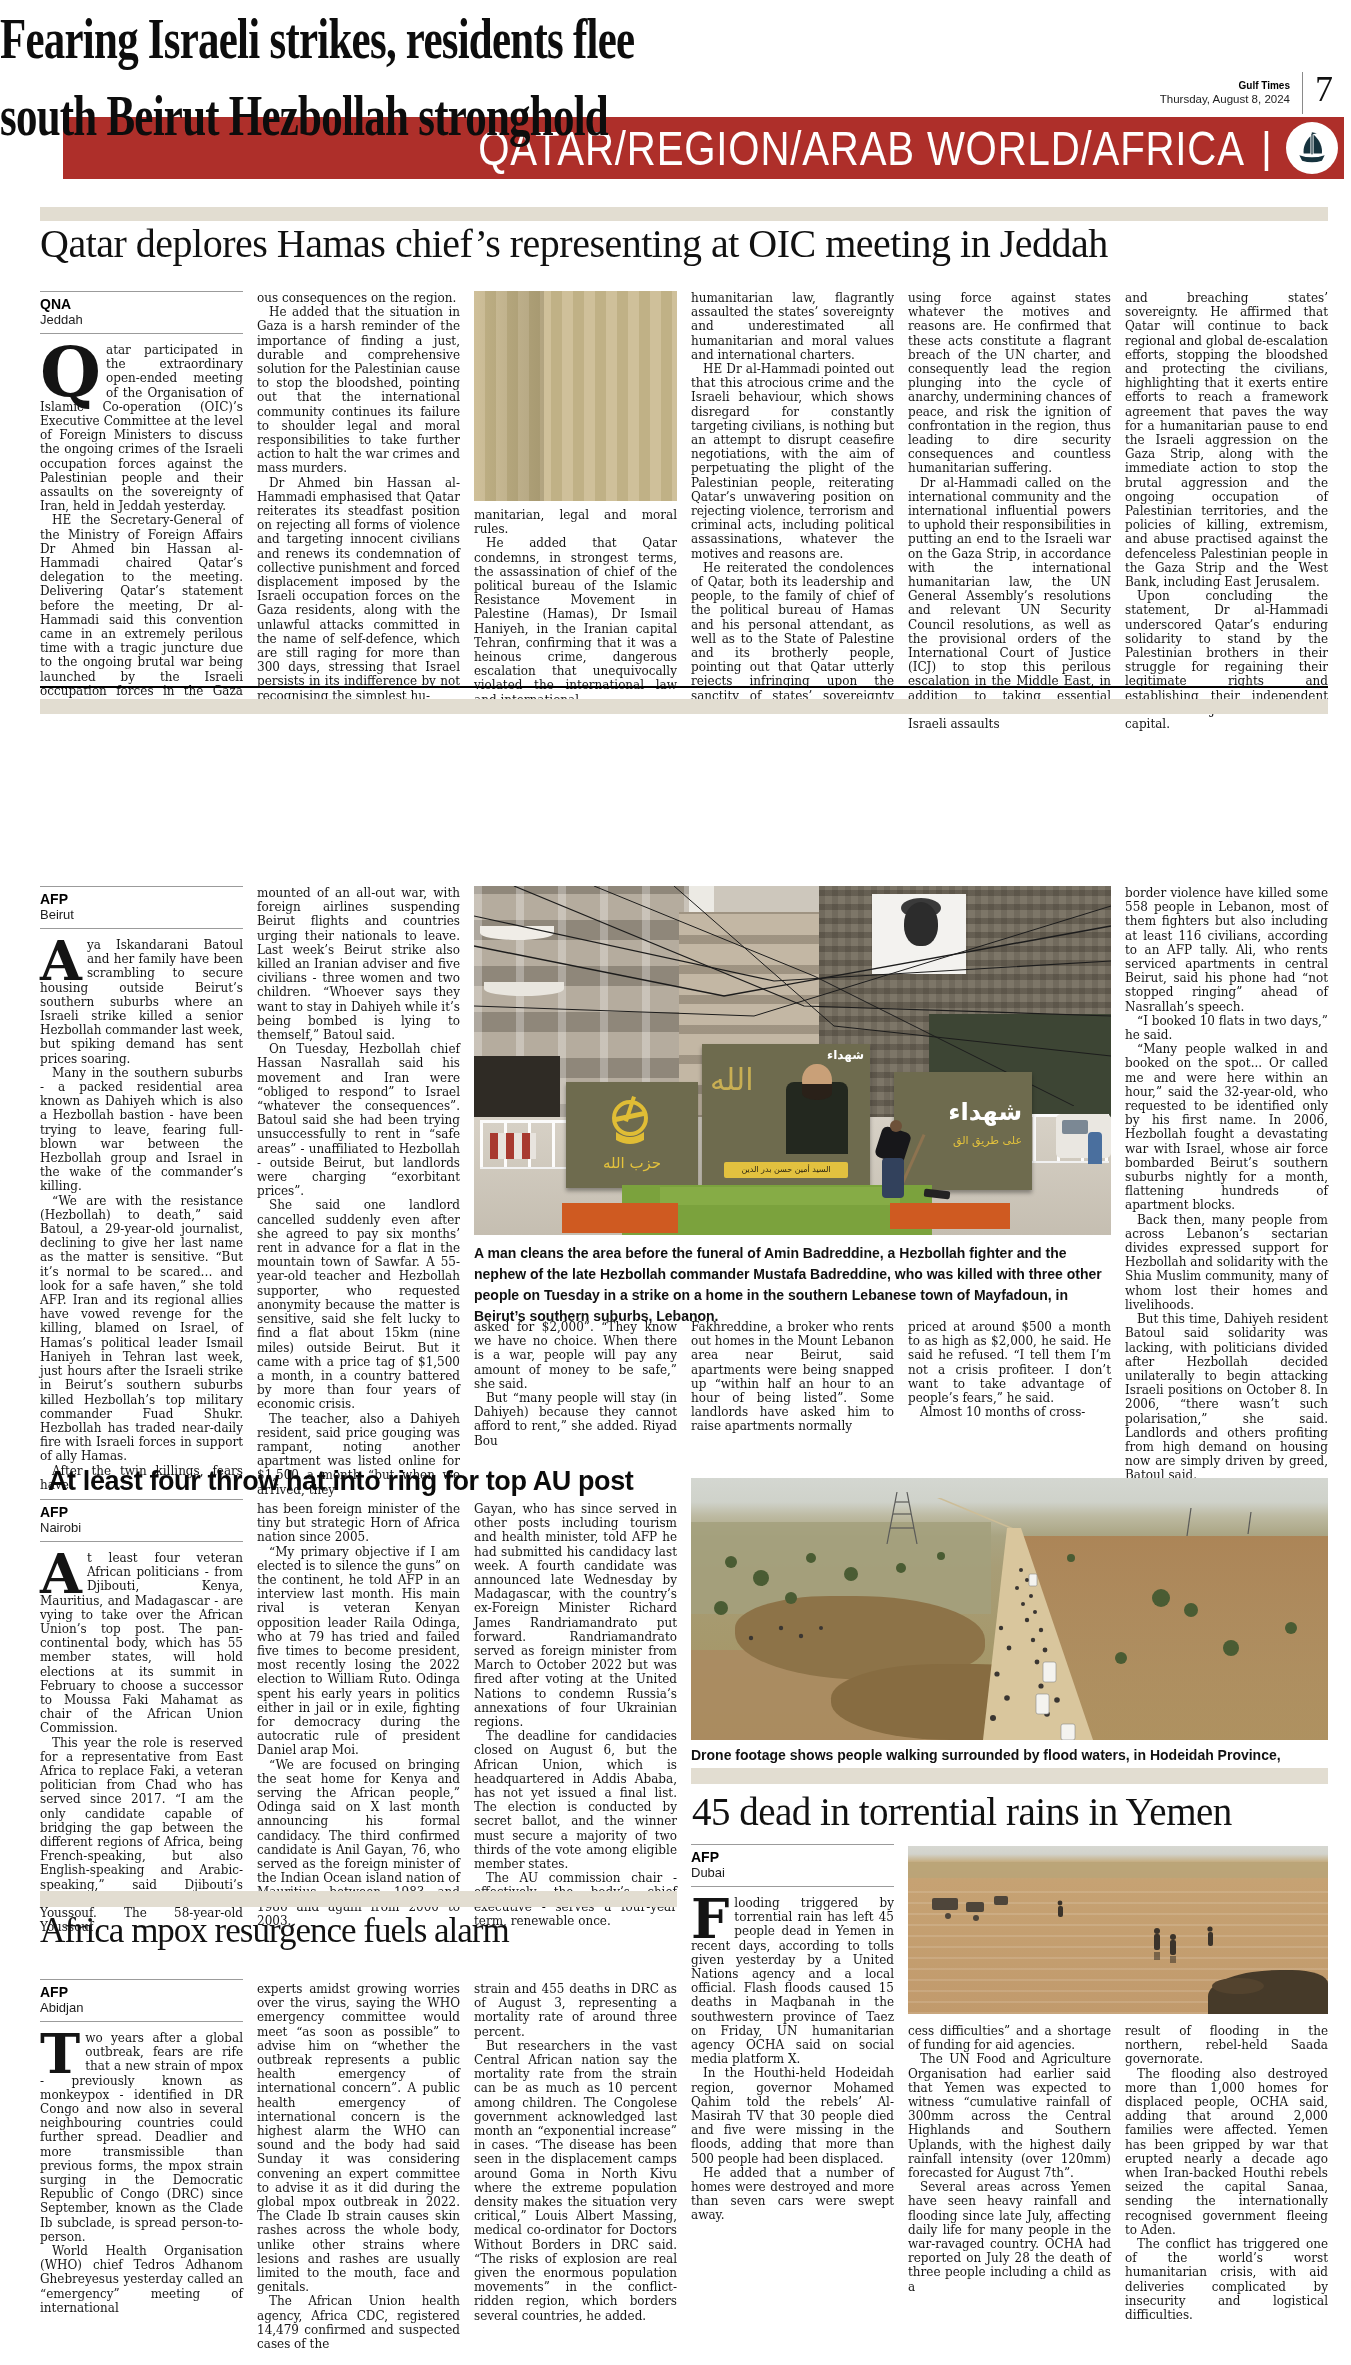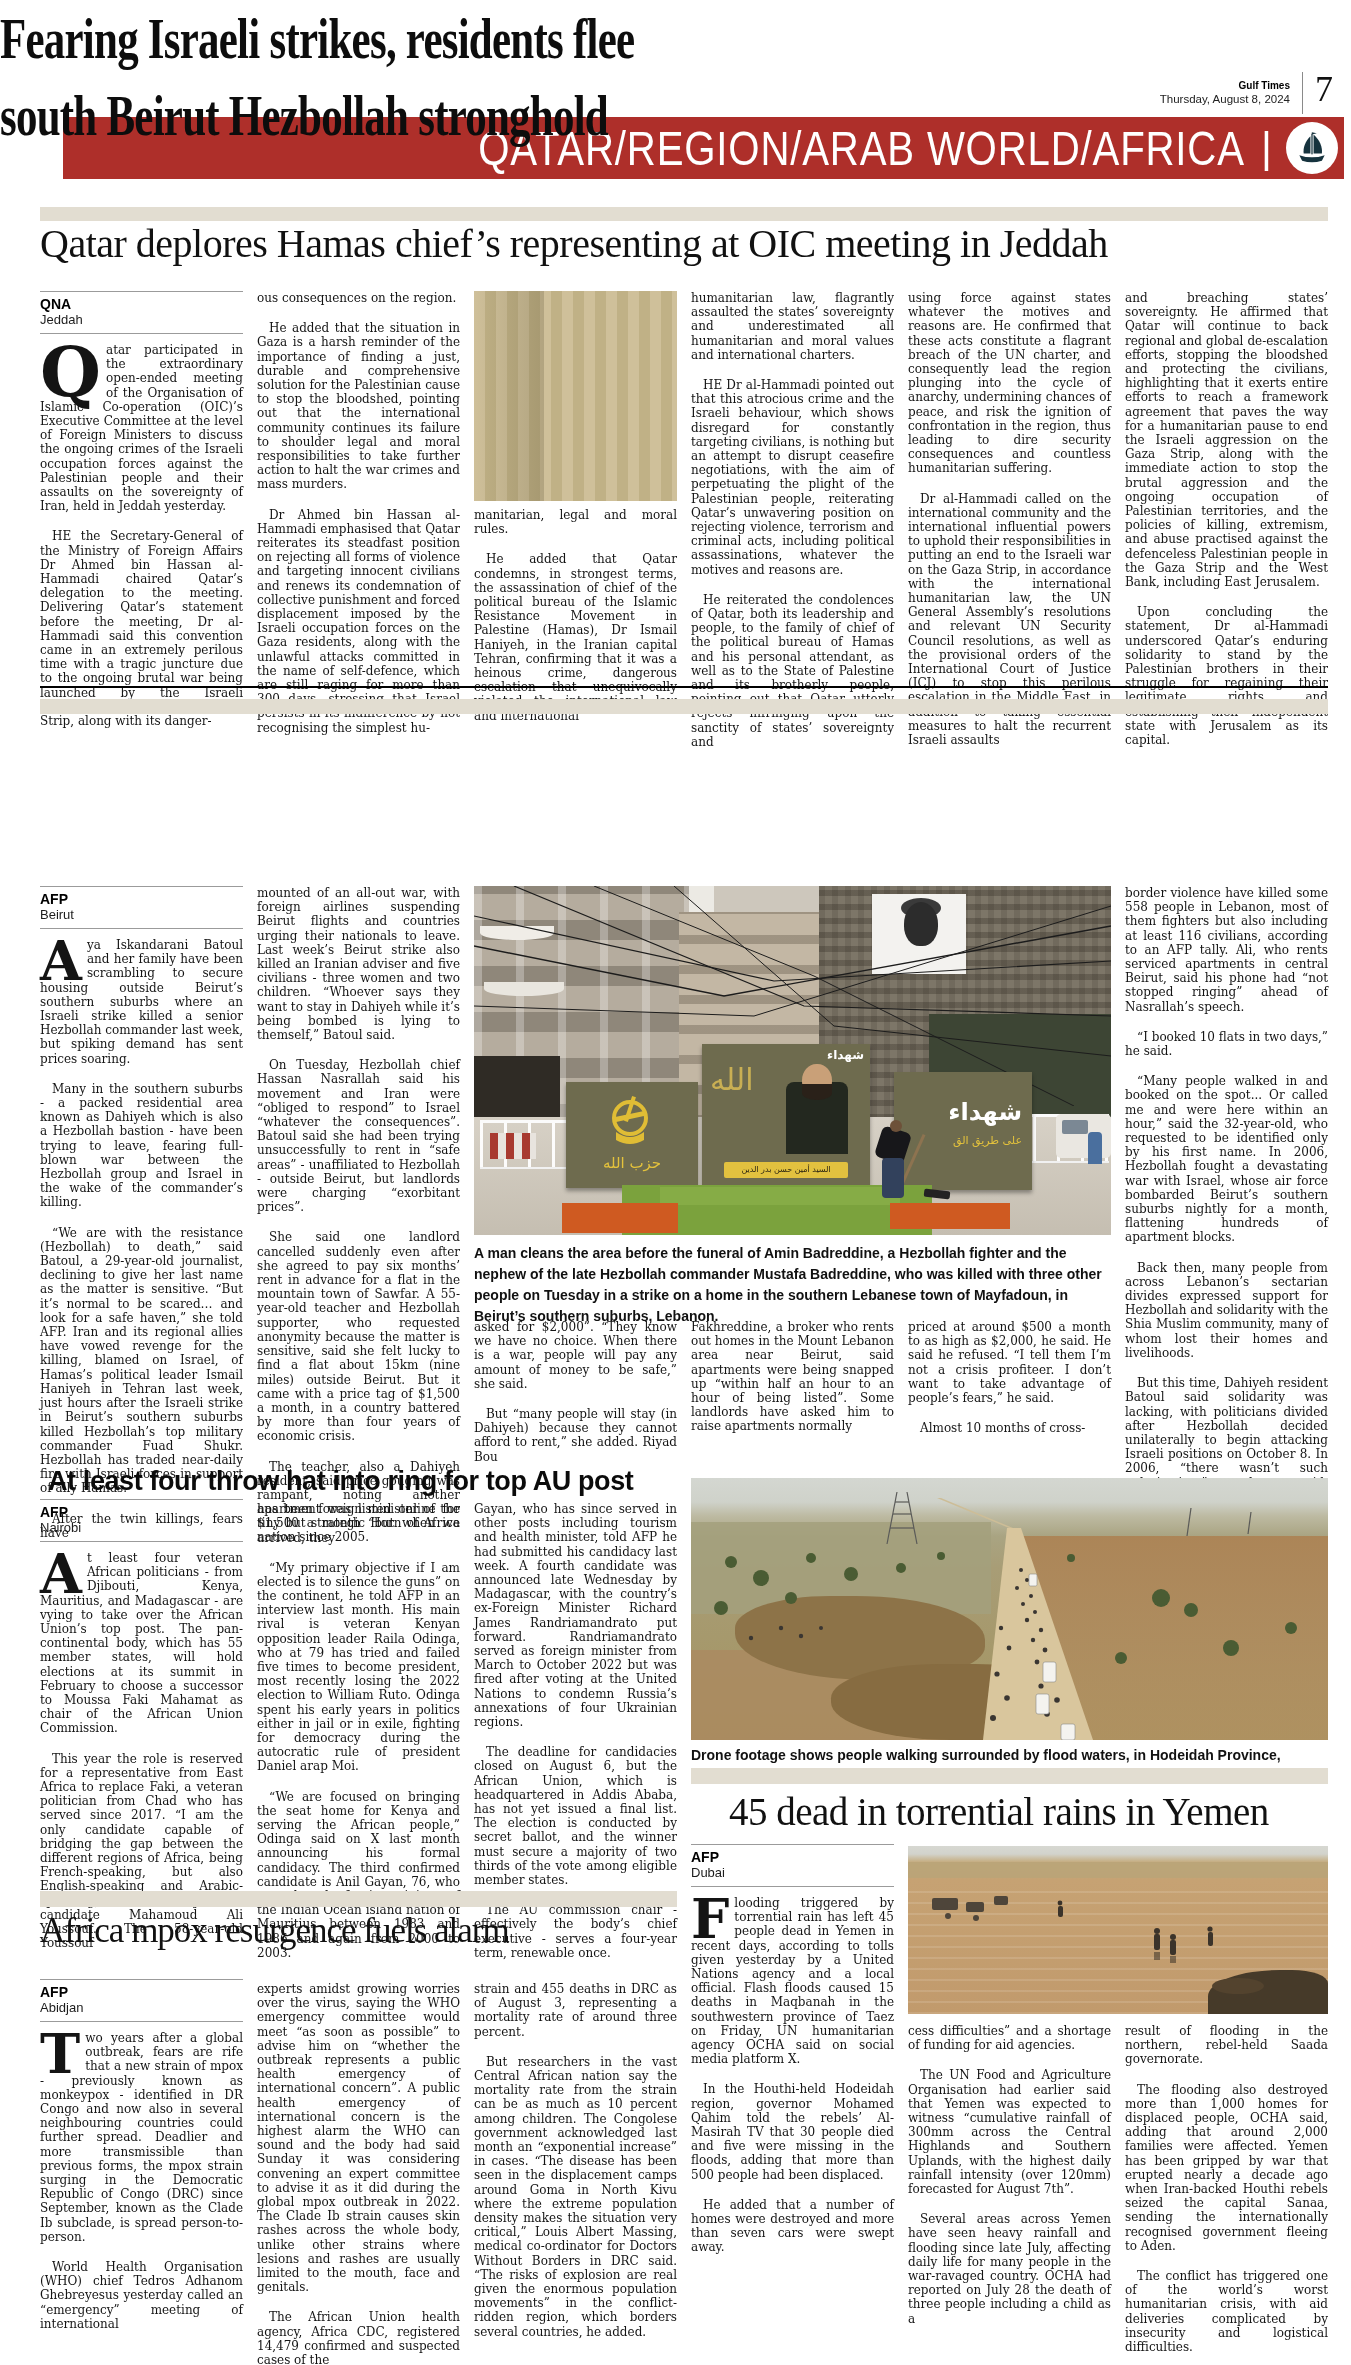--- a/index.html
+++ b/index.html
@@ -21,40 +21,40 @@
           margin:0 14px 0 16px;}
   .banner-logo{width:52px;height:52px;border-radius:50%;background:#fff;margin-right:6px;
           display:flex;align-items:center;justify-content:center;}
   .banner-logo svg{width:38px;height:38px;}
   
   .bar{position:absolute;background:#e2ddd1;}
   .rule-black{position:absolute;background:#000;}
   .hl-serif{position:absolute;font-family:"Liberation Serif",serif;color:#111;}
   .col{position:absolute;width:203px;}
   .col p{margin:0;font-size:12px;line-height:14.2px;text-align:justify;}
-  .col p + p{text-indent:12px;margin-top:16px;}
+  .col p + p{text-indent:12px;}
   .byline{border-top:1px solid #9b9b9b;border-bottom:1px solid #9b9b9b;
           padding:5px 0 6px;margin-bottom:9px;font-family:"Liberation Sans",sans-serif;}
   .byline .ag{font-weight:bold;font-size:14px;line-height:15px;color:#000;}
   .byline .city{font-size:13px;line-height:15px;color:#1c1c1c;}
   .dropcap{float:left;font-family:"DejaVu Serif",serif;font-weight:bold;
            font-size:54px;line-height:44px;height:41px;margin:1px 5px 0 0;}
   .dropcap.big{font-size:70px;line-height:58px;height:55px;}
   .caption{position:absolute;font-family:"Liberation Sans",sans-serif;font-weight:bold;
            font-size:14px;line-height:21px;color:#111;text-align:left;}
   .photo{position:absolute;overflow:hidden;}
   .photo *{position:absolute;}
   
   .hl-a1{left:40px;top:221px;font-size:40px;line-height:46px;letter-spacing:-.5px;white-space:nowrap;}
   .hl-main{left:40px;top:714px;}
   .hl-main div{font-family:"Liberation Serif",serif;font-weight:bold;font-size:58px;line-height:77px;
            letter-spacing:-1px;white-space:nowrap;transform:scaleX(.74);transform-origin:left top;color:#0d0d0d;}
   .hl-au{position:absolute;left:40px;top:1458px;font-family:"Liberation Sans",sans-serif;font-weight:bold;
            font-size:27px;letter-spacing:-.4px;color:#0b0b0b;white-space:nowrap;}
-  .hl-ye{left:729px;top:1789px;font-size:39px;letter-spacing:-.5px;white-space:nowrap;}
+  .hl-ye{left:692px;top:1789px;font-size:39px;letter-spacing:-.5px;white-space:nowrap;}
   .hl-mx{left:40px;top:1911px;font-size:35px;letter-spacing:-1px;white-space:nowrap;}
   
   .oic{position:relative;width:203px;height:210px;margin-bottom:7px;overflow:hidden;
        background:repeating-linear-gradient(90deg,#cfc09a 0 11px,#c0b186 11px 22px);}
   .oic .shade{right:0;top:0;width:70px;height:100%;background:linear-gradient(90deg,rgba(90,80,50,0),rgba(90,80,50,.25));}
   
   .funeral{left:474px;top:886px;width:637px;height:349px;background:#cdc7bc;}
   .fu-sky{left:0;top:0;width:240px;height:34px;background:#eceae4;}
   .fu-bldgL{left:0;top:0;width:215px;height:238px;
      background:repeating-linear-gradient(0deg,#8f877a 0 20px,#b5ac9e 20px 46px);}

